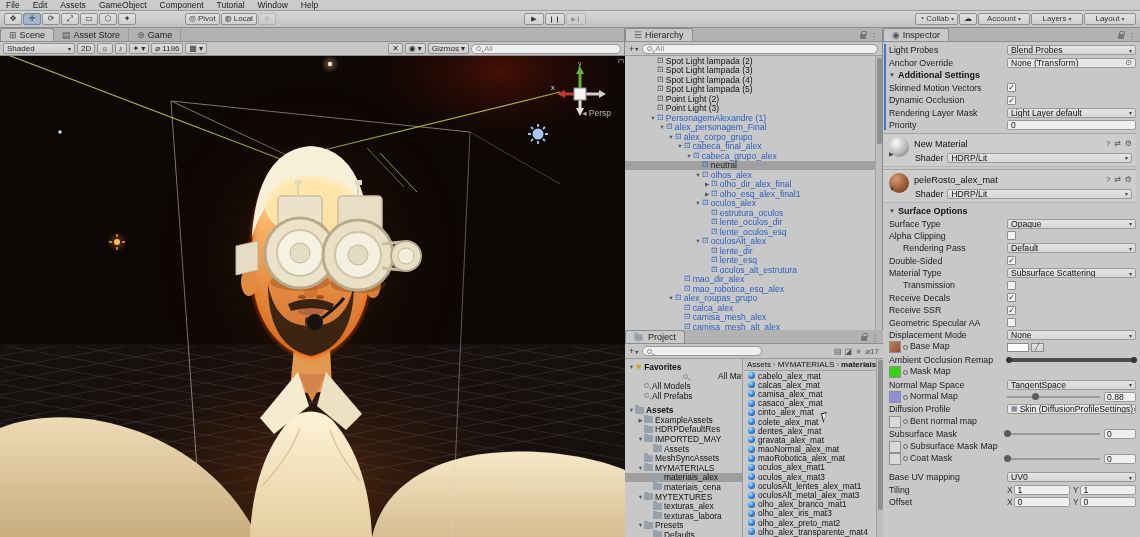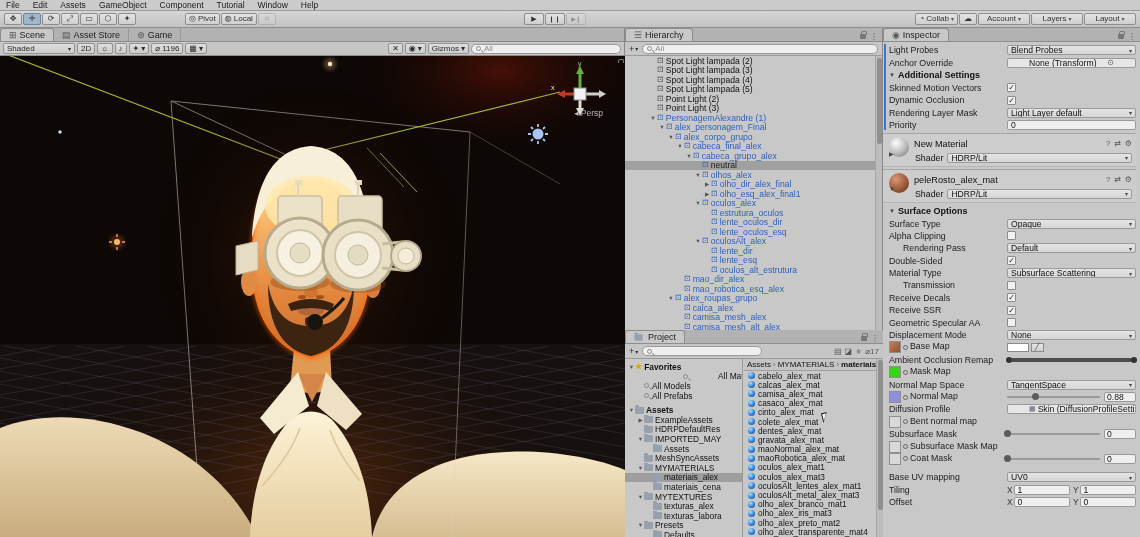--- a/index.html
+++ b/index.html
@@ -27,21 +27,21 @@
   .lock:before{content:"";position:absolute;left:1px;top:-3px;width:4px;height:3px;border:1px solid #777;border-bottom:none;border-radius:2px 2px 0 0;}
   .searchbox{flex:1;height:10px;background:#efefef;border:1px solid #9a9a9a;border-radius:5px;display:flex;align-items:center;padding:0 4px;gap:3px;color:#8a8a8a;font-size:8px;}
   .mag{width:5px;height:5px;border:1px solid #8a8a8a;border-radius:50%;position:relative;flex:none;}
   .mag:after{content:"";position:absolute;left:4px;top:4px;width:3px;height:1px;background:#8a8a8a;transform:rotate(45deg);}
 
   
   .scene-panel{position:absolute;left:0;top:28px;width:625px;height:509px;border-right:1px solid #888;}
   .scene-toolbar{position:absolute;top:14px;left:0;width:100%;height:14px;background:#c6c6c6;border-bottom:1px solid #8d8d8d;display:flex;align-items:center;gap:2px;padding:0 3px;font-size:8px;}
   .sbtn{height:11px;border:1px solid #939393;background:linear-gradient(#dedede,#cccccc);border-radius:2px;padding:0 3px;display:flex;align-items:center;gap:2px;color:#2a2a2a;}
   .viewport{position:absolute;left:0;top:28px;width:625px;height:481px;background:#0c0705;overflow:hidden;}
-  .persp-label{position:absolute;right:22px;top:52px;color:#b9b9b9;font-size:8.5px;}
+  .persp-label{position:absolute;right:14px;top:52px;color:#b9b9b9;font-size:8.5px;}
   .vp-lock{position:absolute;right:8px;top:6px;}
   .gizmo{position:absolute;right:14px;top:2px;}
 
   
   .mid-col{position:absolute;left:625px;top:28px;width:258px;height:509px;background:#c8c8c8;border-right:1px solid #888;}
   .hier-tools{position:absolute;top:14px;left:0;width:100%;height:14px;background:#c6c6c6;border-bottom:1px solid #9a9a9a;display:flex;align-items:center;gap:4px;padding:0 4px;}
   .plusbtn{font-size:9px;color:#333;display:flex;align-items:center;gap:1px;}
   .tree{position:absolute;left:0;top:28px;width:251px;height:274px;overflow:hidden;}
   .trow{height:9.5px;display:flex;align-items:center;font-size:8.6px;white-space:nowrap;}
   .trow .arr{width:8px;font-size:5.5px;color:#555;text-align:center;flex:none;}
@@ -71,21 +71,21 @@
 
   
   .inspector{position:absolute;left:883px;top:28px;width:257px;height:509px;background:#c8c8c8;}
   .insp-body{position:absolute;left:0;top:14px;width:100%;height:495px;overflow:hidden;padding:2px 4px 0 6px;}
   .override-bar{position:absolute;left:1px;top:16px;width:2px;height:86px;background:#3f76c8;}
   .irow{height:12.4px;display:flex;align-items:center;}
   .ilabel{width:118px;font-size:8.8px;color:#1c1c1c;white-space:nowrap;overflow:hidden;flex:none;}
   .ictrl{flex:1;display:flex;align-items:center;min-width:0;}
   .dropdown{flex:1;height:10px;background:linear-gradient(#e4e4e4,#d6d6d6);border:1px solid #9a9a9a;border-radius:2px;font-size:8.6px;display:flex;align-items:center;padding:0 3px;white-space:nowrap;overflow:hidden;}
   .dropdown .dd{margin-left:auto;font-size:6px;color:#444;}
-  .objfield{flex:1;height:10px;background:#e6e6e6;border:1px solid #9a9a9a;border-radius:2px;font-size:8.6px;display:flex;align-items:center;padding:0 21px;white-space:nowrap;overflow:hidden;}
+  .objfield{flex:1;height:10px;background:#e6e6e6;border:1px solid #9a9a9a;border-radius:2px;font-size:8.6px;display:flex;align-items:center;padding:0 3px;white-space:nowrap;overflow:hidden;}
   .objfield .pick{margin-left:auto;color:#555;font-size:8px;}
   .tfield{flex:1;height:10px;background:#efefef;border:1px solid #9a9a9a;border-radius:2px;font-size:8.6px;display:flex;align-items:center;padding:0 3px;}
   .cb{width:9px;height:9px;background:#f2f2f2;border:1px solid #8b8b8b;border-radius:1px;font-size:8px;line-height:8px;text-align:center;color:#222;}
   .foldout{font-weight:bold;font-size:9px;display:flex;align-items:center;gap:3px;height:13px;color:#111;}
   .foldout .arr{font-size:6px;color:#444;}
   .mat-header{margin:2px 0 1px -6px;padding:2px 4px 2px 6px;background:#cdcdcd;border-top:1px solid #a6a6a6;border-bottom:1px solid #b5b5b5;}
   .mat-top{display:flex;align-items:center;gap:5px;height:15px;}
   .mat-sphere{width:20px;height:20px;border-radius:50%;flex:none;margin-top:6px;}
   .mat-sphere.grey{background:radial-gradient(circle at 35% 30%,#fdfdfd,#b9b9b9 55%,#6f6f6f);}
   .mat-sphere.skin{background:radial-gradient(circle at 35% 30%,#d89a72,#9c5a38 55%,#57301c);}

